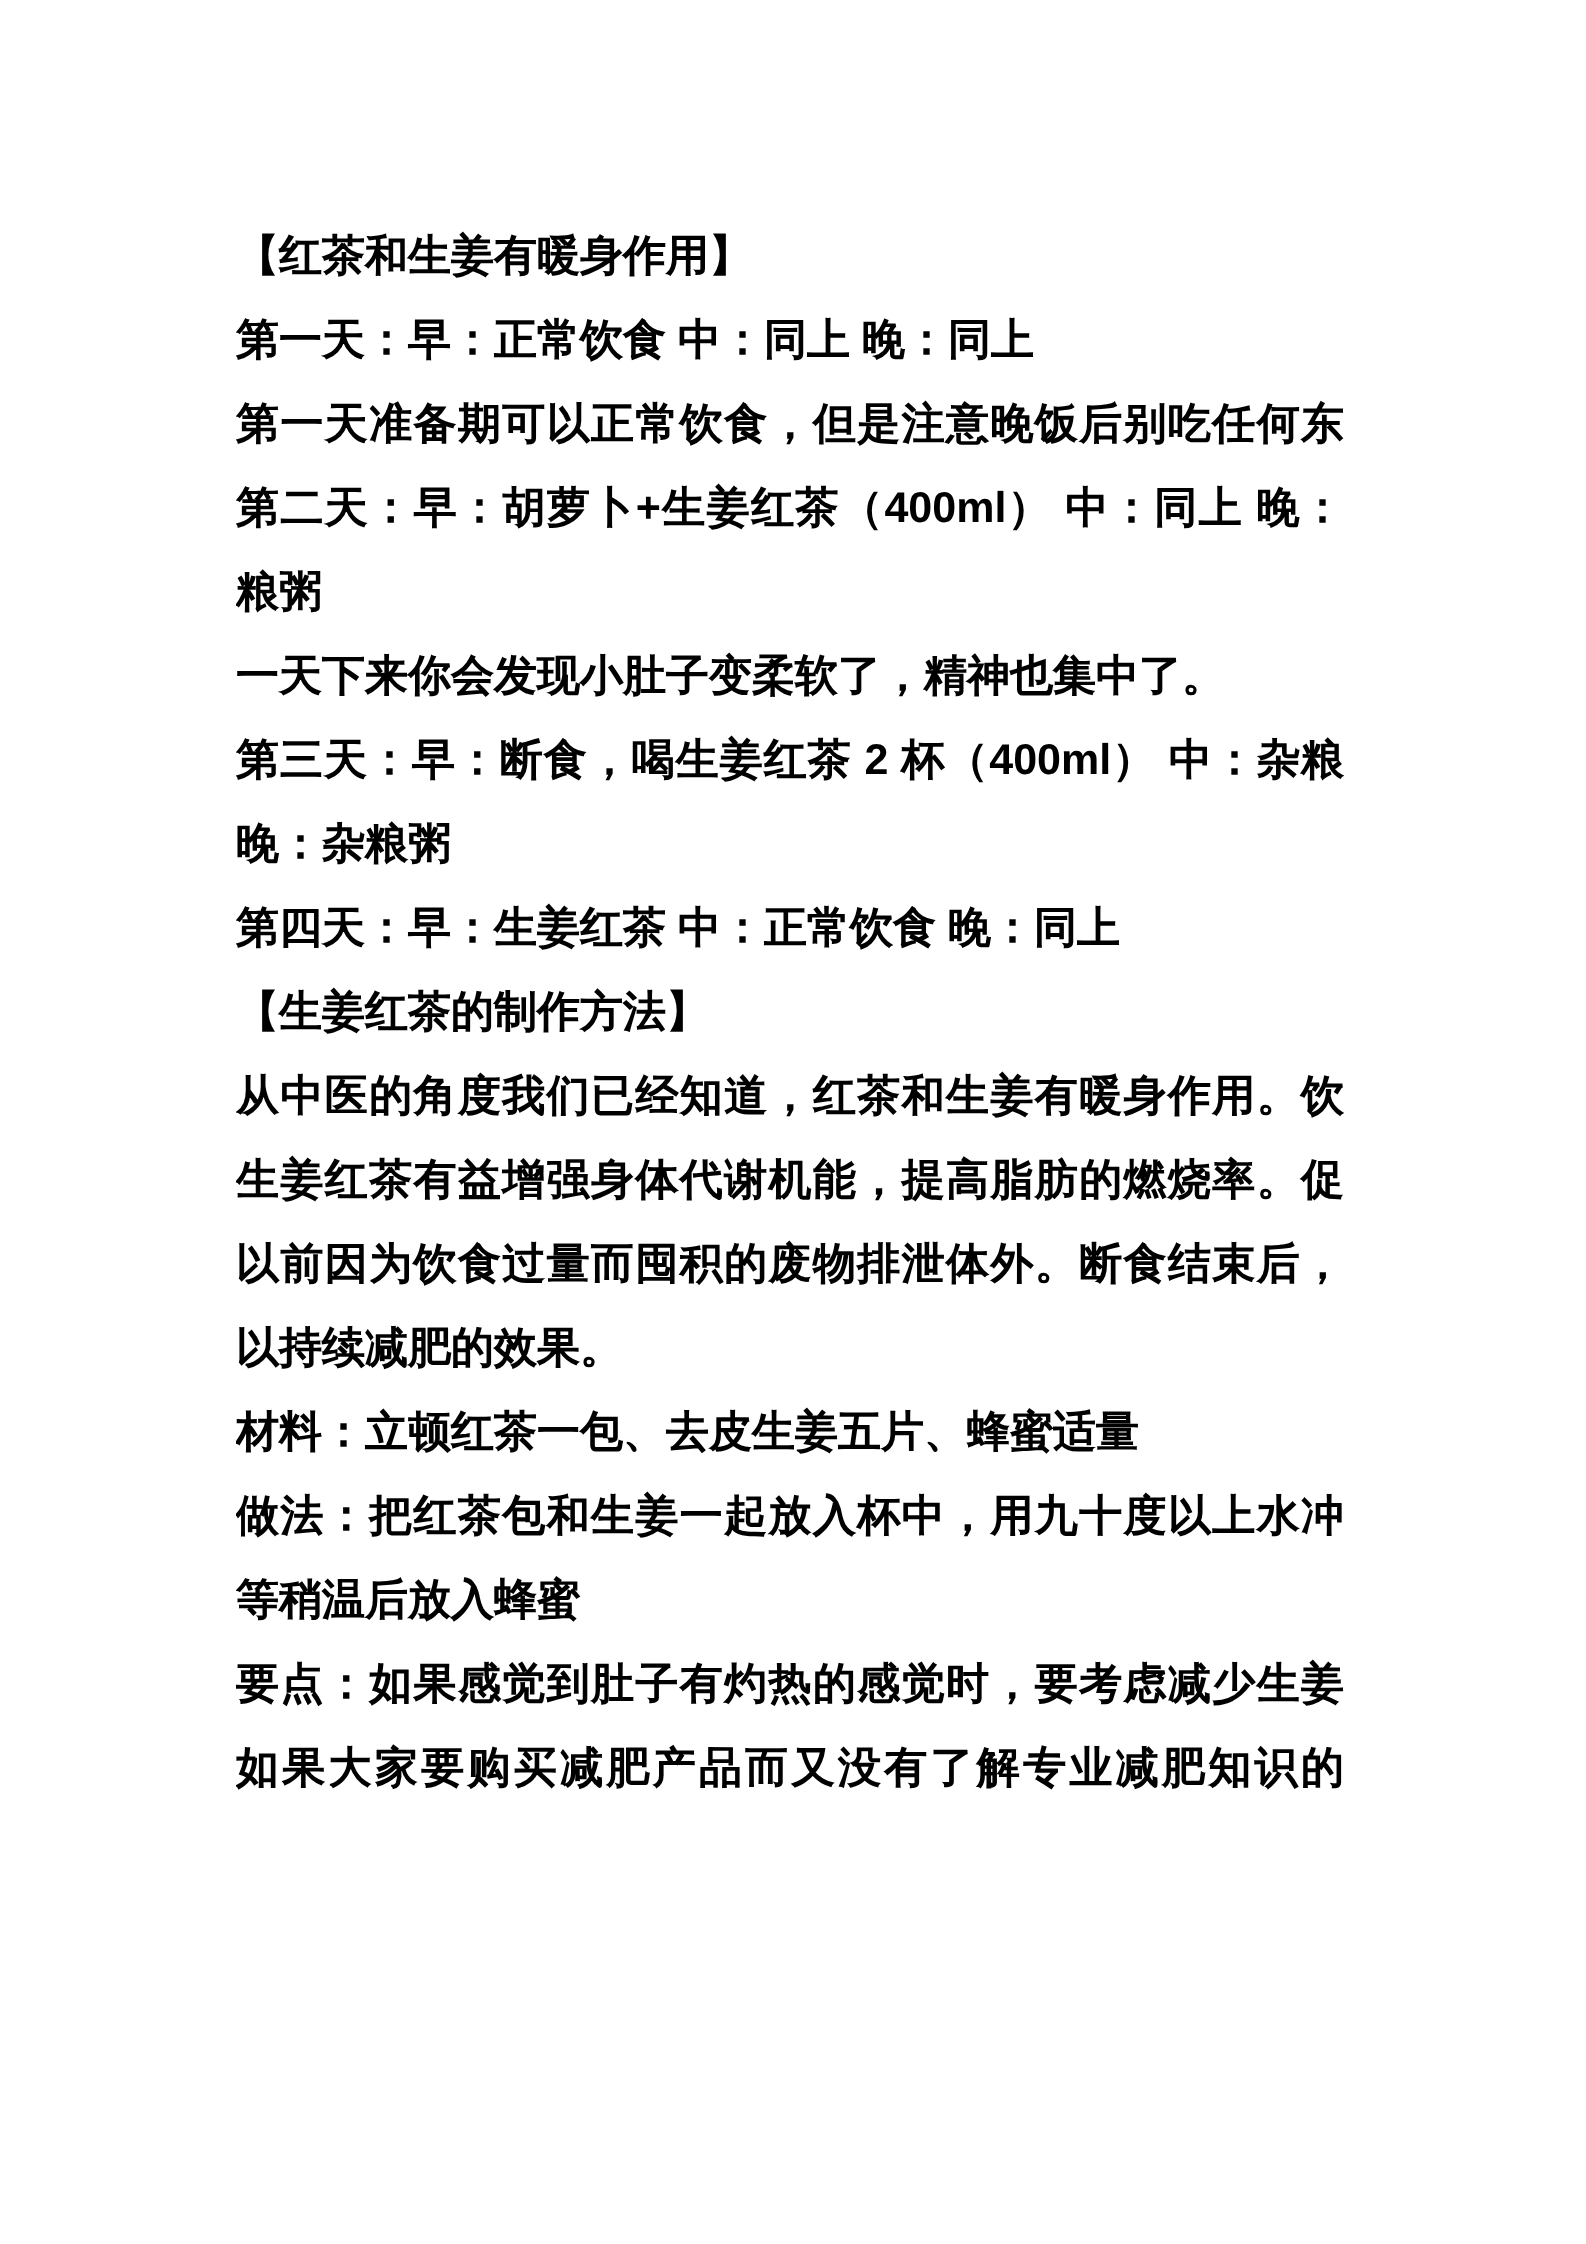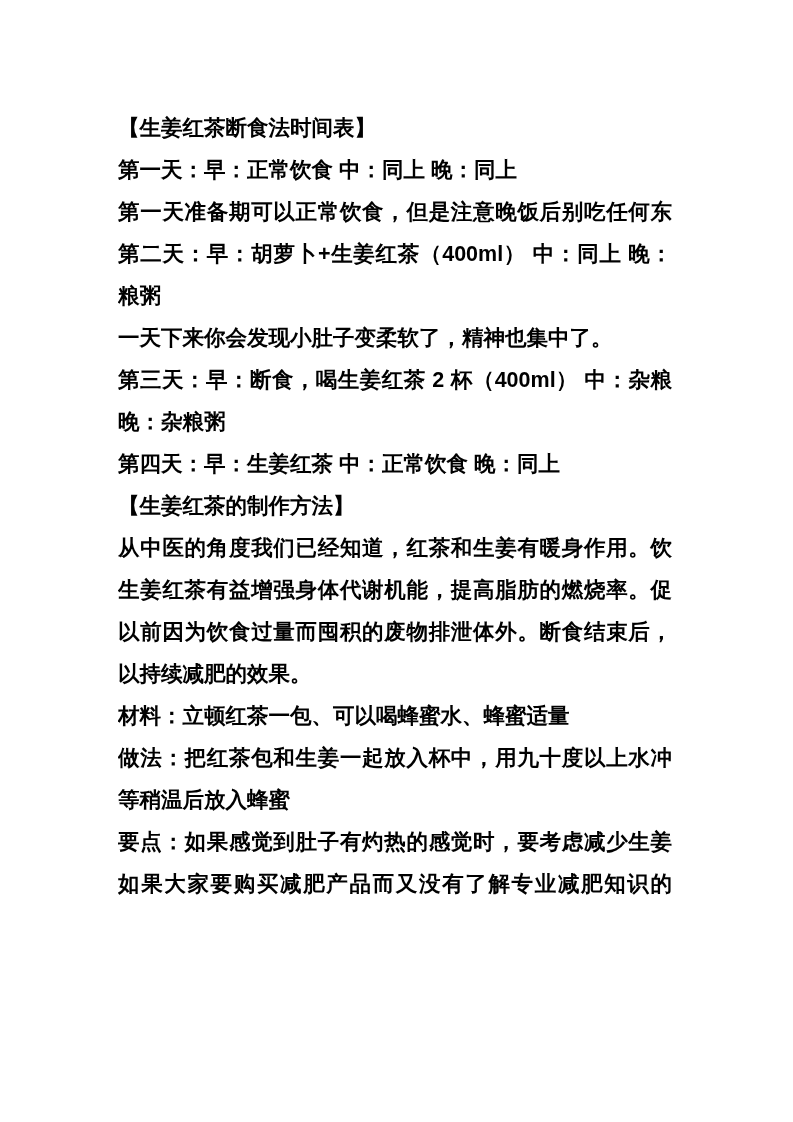--- a/index.html
+++ b/index.html
@@ -35,33 +35,33 @@
   .line.justify {
     text-align: justify;
     text-align-last: justify;
   }
 </style>
 </head>
 <body>
 
 <div class="page" style="background: rgb(255, 255, 255);">
   <div class="content" style="color: rgb(0, 0, 0);">
-      <div class="line">【生姜红茶断食法时间表】</div>
+      <div class="line">【红茶和生姜有暖身作用】</div>
       <div class="line">第一天：早：正常饮食 中：同上 晚：同上</div>
       <div class="line justify">第一天准备期可以正常饮食，但是注意晚饭后别吃任何东</div>
       <div class="line justify">第二天：早：胡萝卜+生姜红茶（400ml） 中：同上 晚：杂</div>
       <div class="line">粮粥</div>
       <div class="line">一天下来你会发现小肚子变柔软了，精神也集中了。</div>
       <div class="line justify">第三天：早：断食，喝生姜红茶 2 杯（400ml） 中：杂粮粥</div>
       <div class="line">晚：杂粮粥</div>
       <div class="line">第四天：早：生姜红茶 中：正常饮食 晚：同上</div>
       <div class="line">【生姜红茶的制作方法】</div>
       <div class="line justify">从中医的角度我们已经知道，红茶和生姜有暖身作用。饮用</div>
       <div class="line justify">生姜红茶有益增强身体代谢机能，提高脂肪的燃烧率。促使</div>
       <div class="line justify">以前因为饮食过量而囤积的废物排泄体外。断食结束后，可</div>
       <div class="line">以持续减肥的效果。</div>
-      <div class="line">材料：立顿红茶一包、可以喝蜂蜜水、蜂蜜适量</div>
+      <div class="line">材料：立顿红茶一包、去皮生姜五片、蜂蜜适量</div>
       <div class="line justify">做法：把红茶包和生姜一起放入杯中，用九十度以上水冲泡，</div>
       <div class="line">等稍温后放入蜂蜜</div>
       <div class="line justify">要点：如果感觉到肚子有灼热的感觉时，要考虑减少生姜的</div>
       <div class="line justify">如果大家要购买减肥产品而又没有了解专业减肥知识的话，</div>
     </div>
 </div>
 
 </body></html>

